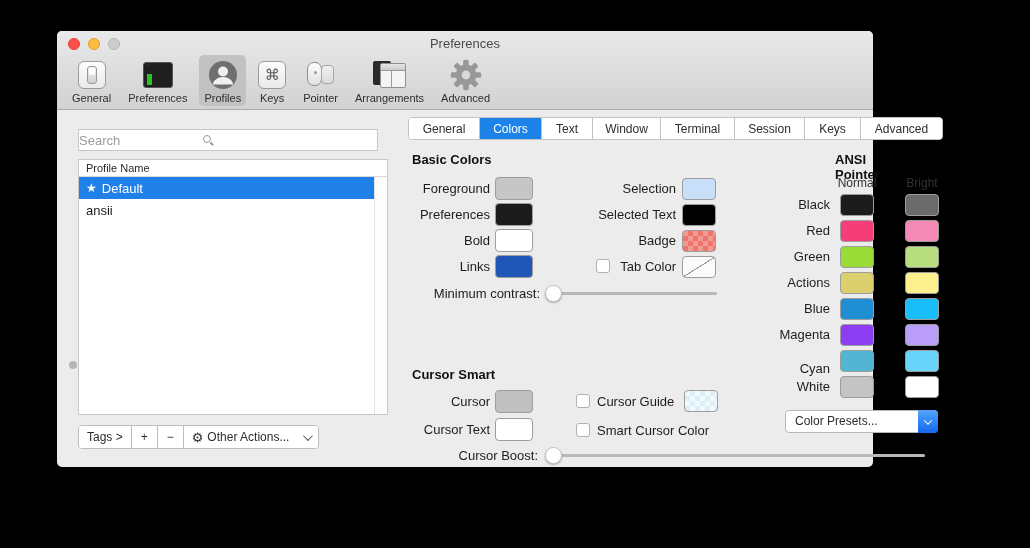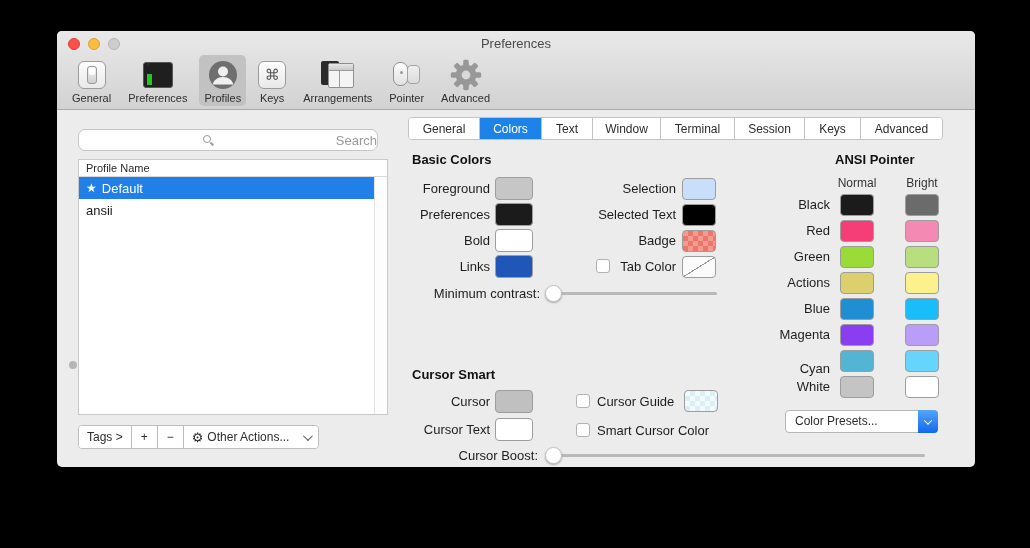--- a/index.html
+++ b/index.html
@@ -1,18 +1,18 @@
 <!DOCTYPE html>
 <html><head>
 <meta charset="utf-8">
 <style>
   * { margin:0; padding:0; box-sizing:border-box; }
   html,body { width:1030px; height:548px; background:#000; overflow:hidden;
     font-family:"Liberation Sans", sans-serif; }
-  .window { position:absolute; left:57px; top:31px; width:918px; height:436px;
+  .window { position:absolute; left:57px; top:31px; width:816px; height:436px;
     background:#ececec; border-radius:5px; box-shadow:0 18px 40px rgba(0,0,0,.65); }
   
   .chrome { position:absolute; left:0; top:0; width:100%; height:79px;
     background:linear-gradient(#e9e9e9,#d2d2d2); border-bottom:1px solid #aaa;
     border-radius:5px 5px 0 0; }
   .lights { position:absolute; left:11px; top:7px; display:flex; gap:8px; }
   .light { width:12px; height:12px; border-radius:50%; }
   .light.red { background:#fc5149; border:1px solid #e2403a; }
   .light.yellow { background:#fdbc40; border:1px solid #dfa033; }
   .light.gray { background:#cdcdcd; border:1px solid #b6b6b6; }
@@ -56,21 +56,21 @@
   .ic-pointer { width:32px; height:28px; position:relative; }
   .ic-pointer .mouse { position:absolute; left:2px; top:1px; width:15px; height:24px;
     border:1px solid #8f8f8f; border-radius:7px; background:linear-gradient(#fcfcfc,#e2e2e2); }
   .ic-pointer .mouse:after { content:""; position:absolute; left:6px; top:8px; width:3px;
     height:3px; border-radius:50%; background:#9a9a9a; }
   .ic-pointer .pad { position:absolute; left:16px; top:4px; width:13px; height:19px;
     border:1px solid #a5a5a5; border-radius:4px; background:linear-gradient(#efefef,#dcdcdc); }
   
   .content { position:absolute; left:0; top:79px; width:100%; height:357px; }
   .search { position:absolute; left:21px; top:19px; width:300px; height:22px;
-    border:1px solid #c6c6c6; border-radius:7px; background:#fff; text-align:right;
+    border:1px solid #c6c6c6; border-radius:0; background:#fff; text-align:left;
     font-size:13px; color:#333; outline:none; }
   .search::placeholder { color:#9a9a9a; }
   .search-glass { position:absolute; left:calc(21px + 125px); top:25px; width:8px; height:8px;
     border:1.5px solid #9a9a9a; border-radius:50%; pointer-events:none; }
   .search-glass:after { content:""; position:absolute; left:6px; top:7px; width:4px; height:1.5px;
     background:#9a9a9a; transform:rotate(45deg); }
   .ptable { position:absolute; left:21px; top:49px; width:310px; height:256px;
     background:#fff; border:1px solid #c8c8c8; }
   .ptable .hdr { height:17px; line-height:16px; font-size:11px; color:#2a2a2a;
     padding-left:7px; border-bottom:1px solid #d8d8d8; background:#fff; }
@@ -174,35 +174,35 @@
         <span class="tb-label">Profiles</span>
       </div>
       <div class="tb-item">
         <span class="tb-ico">
             <span class="ic-keys">⌘</span>
           </span>
         <span class="tb-label">Keys</span>
       </div>
       <div class="tb-item">
         <span class="tb-ico">
+          <span class="ic-pointer">
+              <span class="mouse"></span>
+              <span class="pad"></span>
+            </span>
+        </span>
+        <span class="tb-label">Pointer</span>
+      </div>
+      <div class="tb-item">
+        <span class="tb-ico">
           <span class="ic-arrange">
               <span class="back"></span>
               <span class="front"></span>
             </span>
         </span>
         <span class="tb-label">Arrangements</span>
-      </div>
-      <div class="tb-item">
-        <span class="tb-ico">
-          <span class="ic-pointer">
-              <span class="mouse"></span>
-              <span class="pad"></span>
-            </span>
-        </span>
-        <span class="tb-label">Pointer</span>
       </div>
       <div class="tb-item">
         <span class="tb-ico">
           <svg width="32" height="32" viewBox="0 0 40 40">
             <g transform="translate(20,20)" fill="#989898">
               <g>
                   <rect x="-3.5" y="-19" width="7" height="9" rx="2"></rect>
                 </g>
               <g transform="rotate(45)">
                   <rect x="-3.5" y="-19" width="7" height="9" rx="2"></rect>

